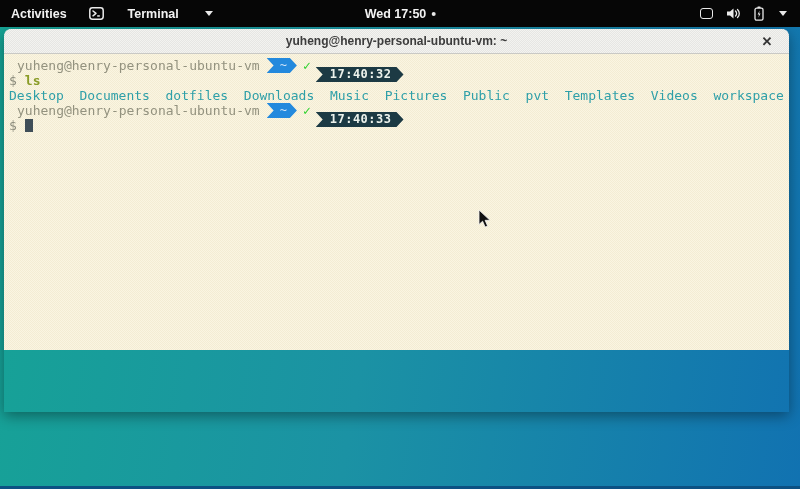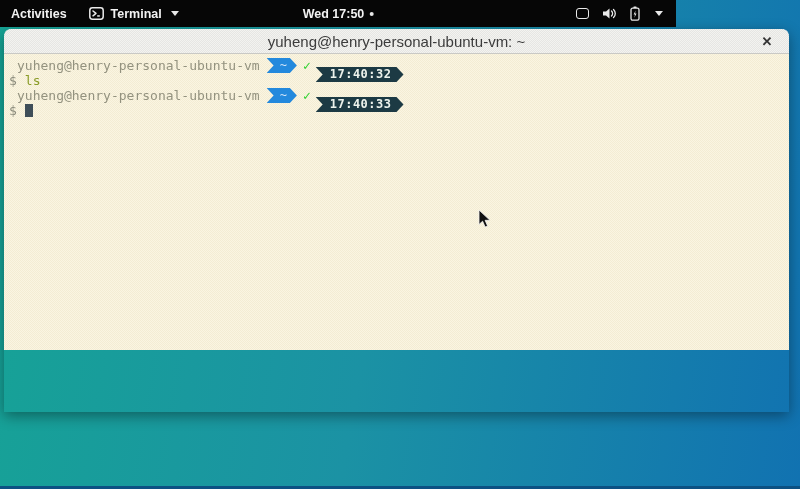--- a/index.html
+++ b/index.html
@@ -9,30 +9,30 @@
     background:linear-gradient(100deg,#16a495 0%,#1b92a4 48%,#1172b1 100%);
     font-family:"Liberation Sans", sans-serif;
   }
   .screen::after {
     content:""; position:absolute; left:0; right:0; bottom:0; height:3px;
     background:#0c5183;
   }
 
   
   .top-bar {
-    position:absolute; top:0; left:0; width:676px; height:27px;
+    position:absolute; top:0; left:0; width:800px; height:27px;
     background:#060606; color:#f2f2f2; display:flex; align-items:center;
     font-size:12.5px; font-weight:700; z-index:30;
   }
   .tb-left { display:flex; align-items:center; height:100%; }
   .tb-item {
     background:none; border:none; color:#f2f2f2; font:inherit;
     height:100%; display:flex; align-items:center; padding:0 11px; cursor:default;
   }
-  .app-menu { gap:7px; }
+  .app-menu { gap:24px; }
   .term-icon { display:inline-flex; width:15px; height:13px; }
   .caret {
     width:0; height:0; border-left:4px solid transparent; border-right:4px solid transparent;
     border-top:5px solid #e8e8e8; margin-left:2px;
   }
   .tb-center {
     position:absolute; left:50%; transform:translateX(-50%);
     background:none; border:none; color:#f2f2f2; font:inherit;
     height:100%; display:flex; align-items:center; gap:5px; padding:0 8px; cursor:default;
   }
@@ -54,21 +54,21 @@
   .titlebar {
     height:25px;
     background-color:#e6e6e3;
     background-image:
       linear-gradient(45deg,#f3f3f0 25%,transparent 25%,transparent 75%,#f3f3f0 75%),
       linear-gradient(45deg,#f3f3f0 25%,transparent 25%,transparent 75%,#f3f3f0 75%);
     background-size:2px 2px; background-position:0 0,1px 1px;
     border-bottom:1px solid #c9c9c5;
     display:flex; align-items:center; justify-content:center; position:relative;
   }
-  .titlebar .title { font-size:15px; font-weight:400; color:#3c3c3c; }
+  .titlebar .title { font-size:12px; font-weight:700; color:#3c3c3c; }
   .close-btn {
     position:absolute; right:10px; top:0; height:100%; width:24px;
     background:none; border:none; font-size:13px; font-weight:700; color:#333;
     display:flex; align-items:center; justify-content:center; cursor:default;
   }
 
   .term {
     height:296px;
     background-color:#f3ecd3;
     background-image:
@@ -87,21 +87,21 @@
     clip-path:polygon(0 0, calc(100% - 7px) 0, 100% 50%, calc(100% - 7px) 100%, 0 100%, 7px 50%);
   }
   .check { color:#2fd12f; font-weight:700; margin:0 5px 0 6px; }
   .pl-dark {
     background:#1c3a44; color:#ecf2ec; font-weight:700; letter-spacing:.5px;
     padding:0 12px 0 14px;
     clip-path:polygon(0 0, calc(100% - 7px) 0, 100% 50%, calc(100% - 7px) 100%, 0 100%, 7px 50%);
     margin-top:18px;
   }
   .dollar { color:#8b8b7c; }
-  .cmd { color:#8a9c27; margin-left:8px; }
+  .cmd { color:#8a9c27; margin-left:8px;font-weight:bold; }
   .dirs { color:#2e9fa8; }
   .cursor-block {
     display:inline-block; width:8px; height:13px; background:#3f4e58; margin-left:8px;
   }
 
   .mouse { position:absolute; left:478px; top:209px; z-index:40; }
 </style>
 </head>
 <body>
 
@@ -156,20 +156,21 @@
         <span class="pl pl-blue">~</span>
         <span class="check">✓</span>
         <span class="pl pl-dark">17:40:32</span>
       </div>
 
       <div class="line">
         <span class="dollar">$</span>
         <span class="cmd">ls</span>
       </div>
 
+      <div class="line dirs">Desktop  Documents  dotfiles  Downloads  Music  Pictures  Public  pvt  Templates  Videos  workspace</div>
 
       <div class="line">
         <span class="user">yuheng@henry-personal-ubuntu-vm</span>
         <span class="pl pl-blue">~</span>
         <span class="check">✓</span>
         <span class="pl pl-dark">17:40:33</span>
       </div>
 
       <div class="line">
         <span class="dollar">$</span>

